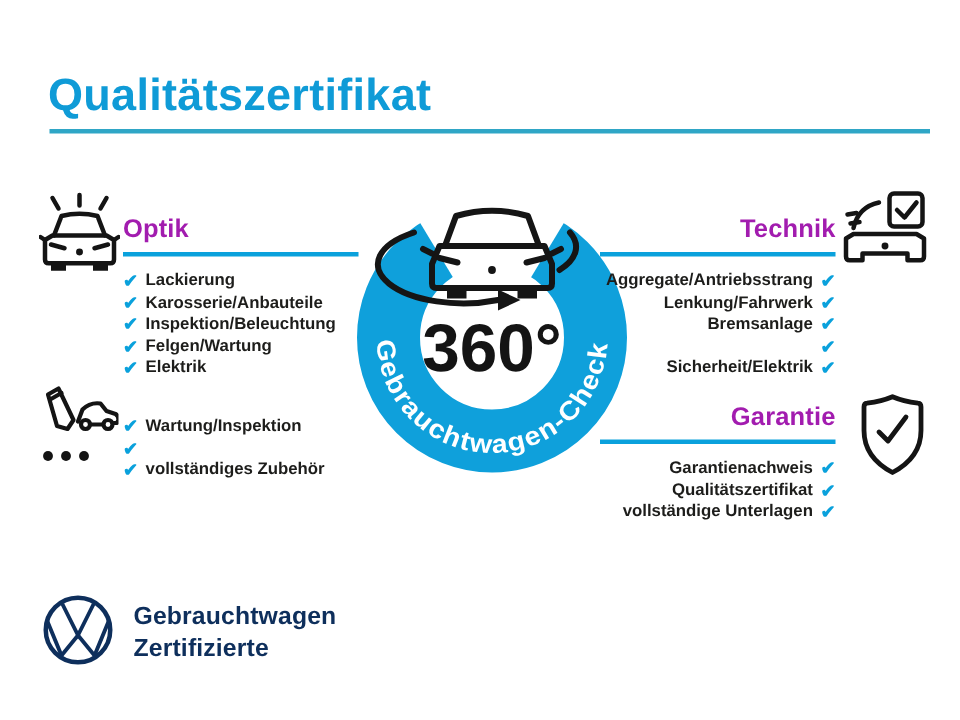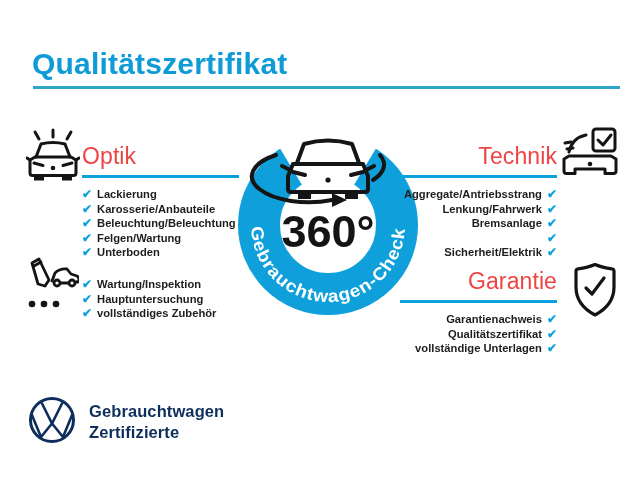--- a/index.html
+++ b/index.html
@@ -10,21 +10,21 @@
   .abs{position:absolute;}
   
   .page-title{
     left:32px;top:27px;font-size:30px;font-weight:bold;color:#0f9bd7;
     letter-spacing:0.2px;
   }
   .title-rule{left:33px;top:86px;width:587px;height:3px;background:#2fa6c6;}
   
   .section{position:absolute;width:157px;}
   .section h2{
-    margin:0;font-size:23px;font-weight:normal;color:#ef4444;
+    margin:0;font-size:17px;font-weight:bold;color:#a21caf;
     padding-bottom:5px;border-bottom:3px solid #0aa1dc;letter-spacing:0.1px;
   }
   .sec-left{left:82px;text-align:left;}
   .sec-right{left:400px;text-align:right;}
   #sec-optik,#sec-technik{top:143px;}
   #sec-wartung,#sec-garantie{top:268px;}
   ul.items{list-style:none;margin:9px 0 0;padding:0;}
   ul.items li{
     font-size:11.2px;font-weight:bold;color:#1d1d1b;line-height:14.6px;
     display:flex;align-items:center;gap:5px;white-space:nowrap;
@@ -125,29 +125,29 @@
     <li>
         <span class="chk">✔</span>
         <span>Lackierung</span>
       </li>
     <li>
         <span class="chk">✔</span>
         <span>Karosserie/Anbauteile</span>
       </li>
     <li>
         <span class="chk">✔</span>
-        <span>Beleuchtung/Beleuchtung</span>
+        <span>Inspektion/Beleuchtung</span>
       </li>
     <li>
         <span class="chk">✔</span>
         <span>Felgen/Wartung</span>
       </li>
     <li>
         <span class="chk">✔</span>
-        <span>Unterboden</span>
+        <span>Elektrik</span>
       </li>
   </ul>
 </div>
 
 <div id="sec-technik" class="section sec-right">
   <h2>Technik</h2>
   <ul class="items">
     <li>
         <span>Aggregate/Antriebsstrang</span>
         <span class="chk">✔</span>
@@ -171,21 +171,20 @@
 </div>
 
 <div id="sec-wartung" class="section sec-left">
   <ul class="items">
     <li>
         <span class="chk">✔</span>
         <span>Wartung/Inspektion</span>
       </li>
     <li>
         <span class="chk">✔</span>
-        <span>Hauptuntersuchung</span>
       </li>
     <li>
         <span class="chk">✔</span>
         <span>vollständiges Zubehör</span>
       </li>
   </ul>
 </div>
 
 <div id="sec-garantie" class="section sec-right">
   <h2>Garantie</h2>

